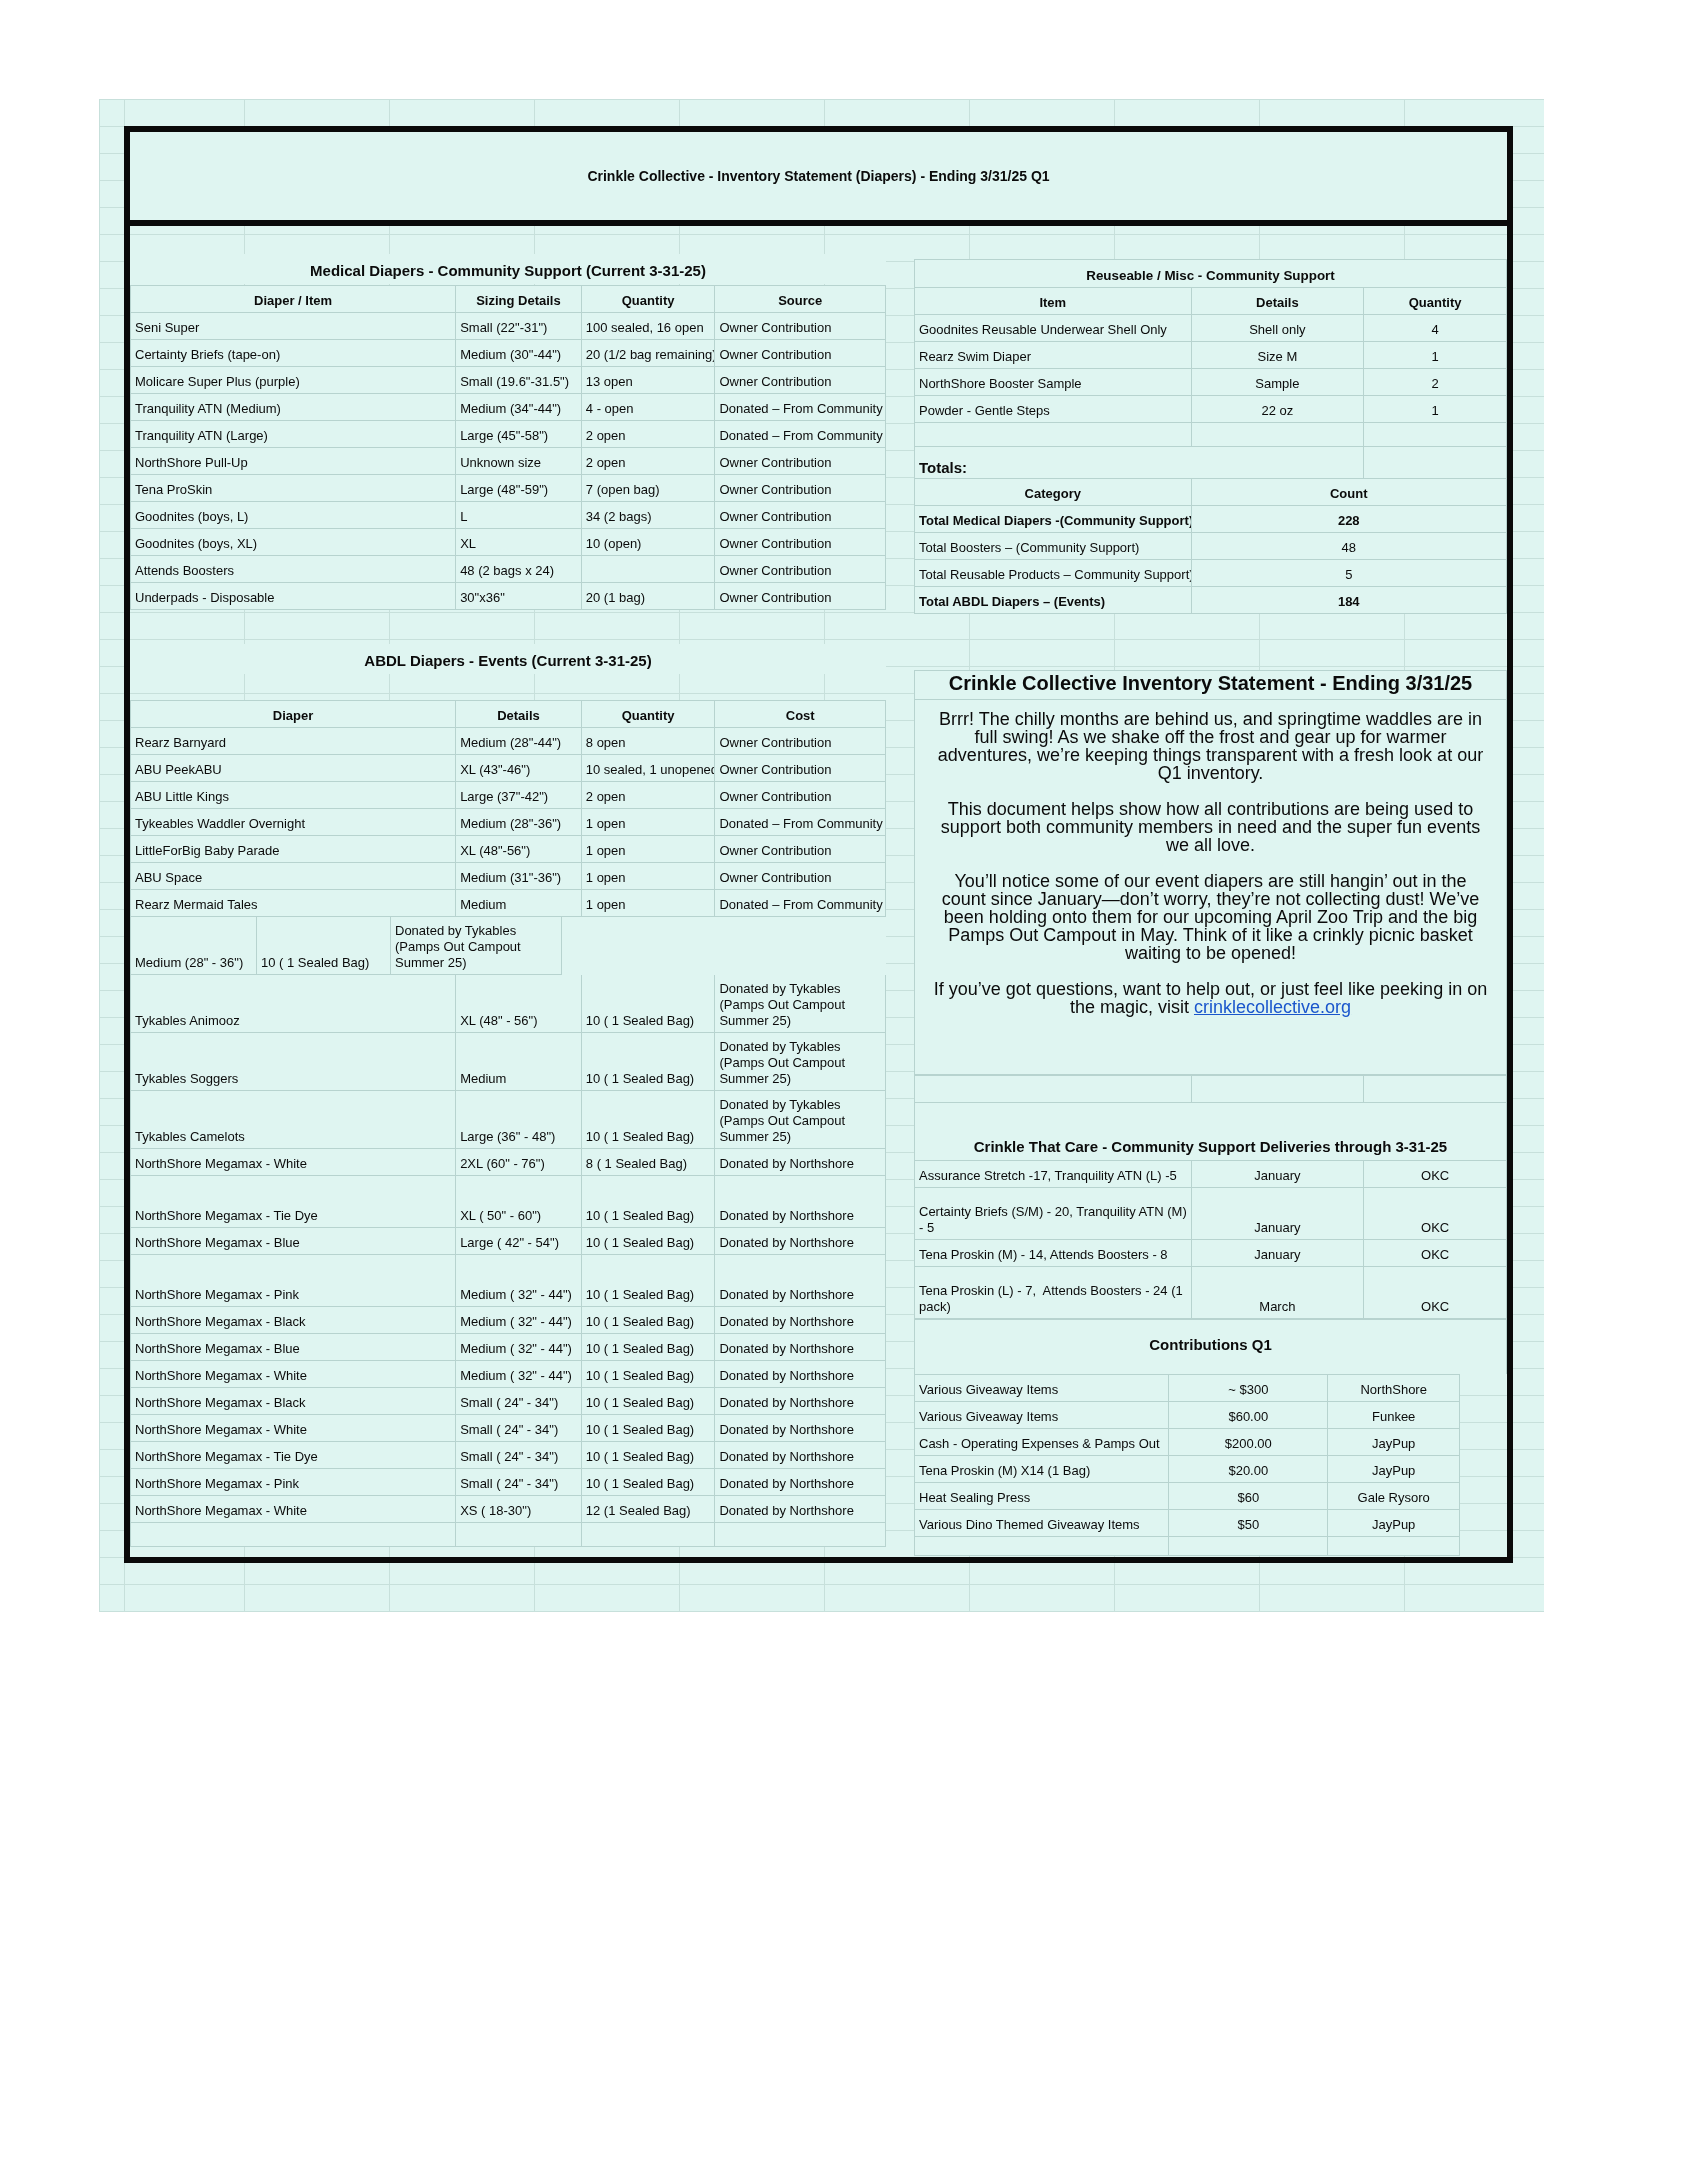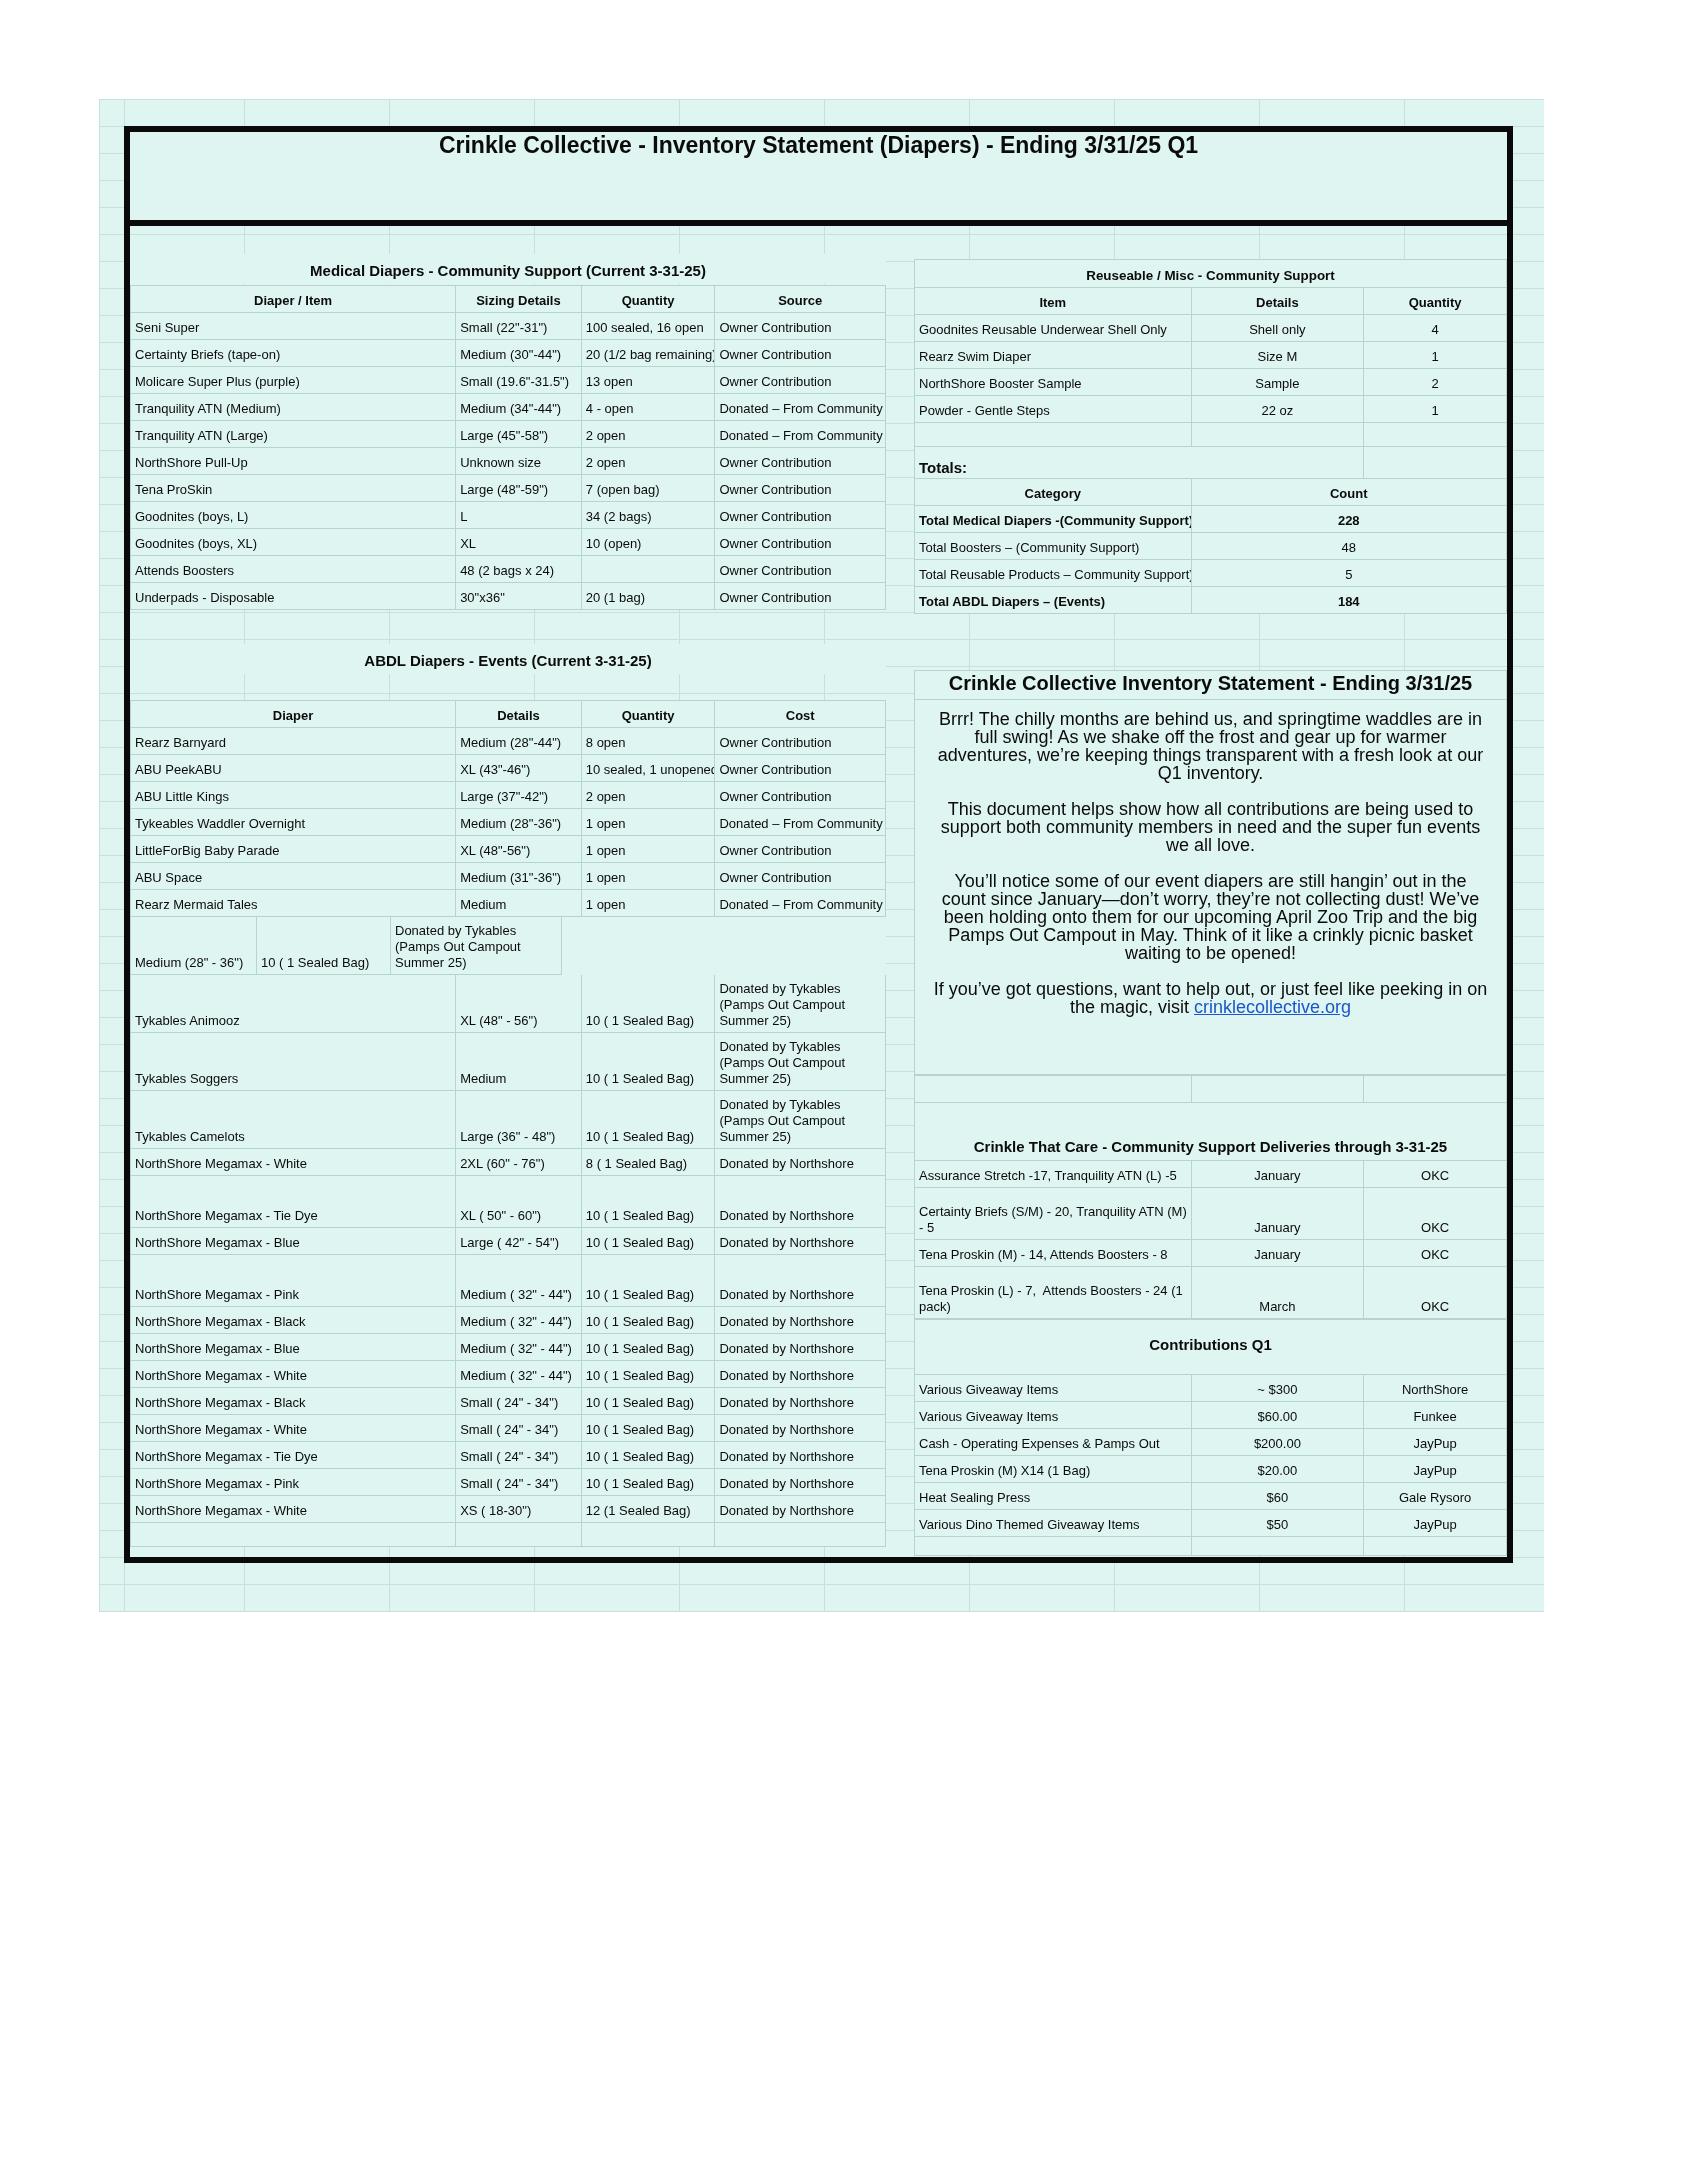--- a/index.html
+++ b/index.html
@@ -23,22 +23,22 @@
     overflow:hidden;
   }
   .vline{position:absolute;top:0;bottom:0;width:1px;background:var(--grid)}
   .bigbox{
     position:absolute;left:25px;top:27px;width:1389px;height:1437px;
     border:6px solid #0a0a0a;
   }
   .titlebar{
     position:absolute;left:25px;top:27px;width:1389px;height:100px;
     border:6px solid #0a0a0a;background:var(--bg);
-    display:flex;align-items:flex-start;justify-content:center;
-    font-weight:bold;font-size:23px;
+    display:flex;align-items:center;justify-content:center;
+    font-weight:bold;font-size:14px;
   }
   .secheading{
     position:absolute;background:var(--bg);
     display:flex;align-items:flex-end;justify-content:center;
     font-weight:bold;font-size:15px;padding-bottom:5px;text-align:center;
   }
   .tbl{
     position:absolute;background:var(--bg);
     border-top:1px solid var(--bc);border-left:1px solid var(--bc);
   }
@@ -508,21 +508,21 @@
           <div class="c w1">Tena Proskin (L) - 7,  Attends Boosters - 24 (1
 pack)</div>
           <div class="c w2 ctr">March</div>
           <div class="c w3 ctr">OKC</div>
         </div>
       </div>
   </div>
 
   <div class="secheading borderedhead" style="left:815px;top:1220px;width:593px;height:55px;align-items:center">Contributions Q1</div>
 
-  <div class="tbl rt" style="left:815px;top:1275px;width:593px">
+  <div class="tbl rt" style="left:815px;top:1275px;width:546px">
     <div>
 
         <div class="row">
           <div class="c w1">Various Giveaway Items</div>
           <div class="c w2 ctr">~ $300</div>
           <div class="c w3 ctr">NorthShore</div>
         </div>
 
         <div class="row">
           <div class="c w1">Various Giveaway Items</div>

